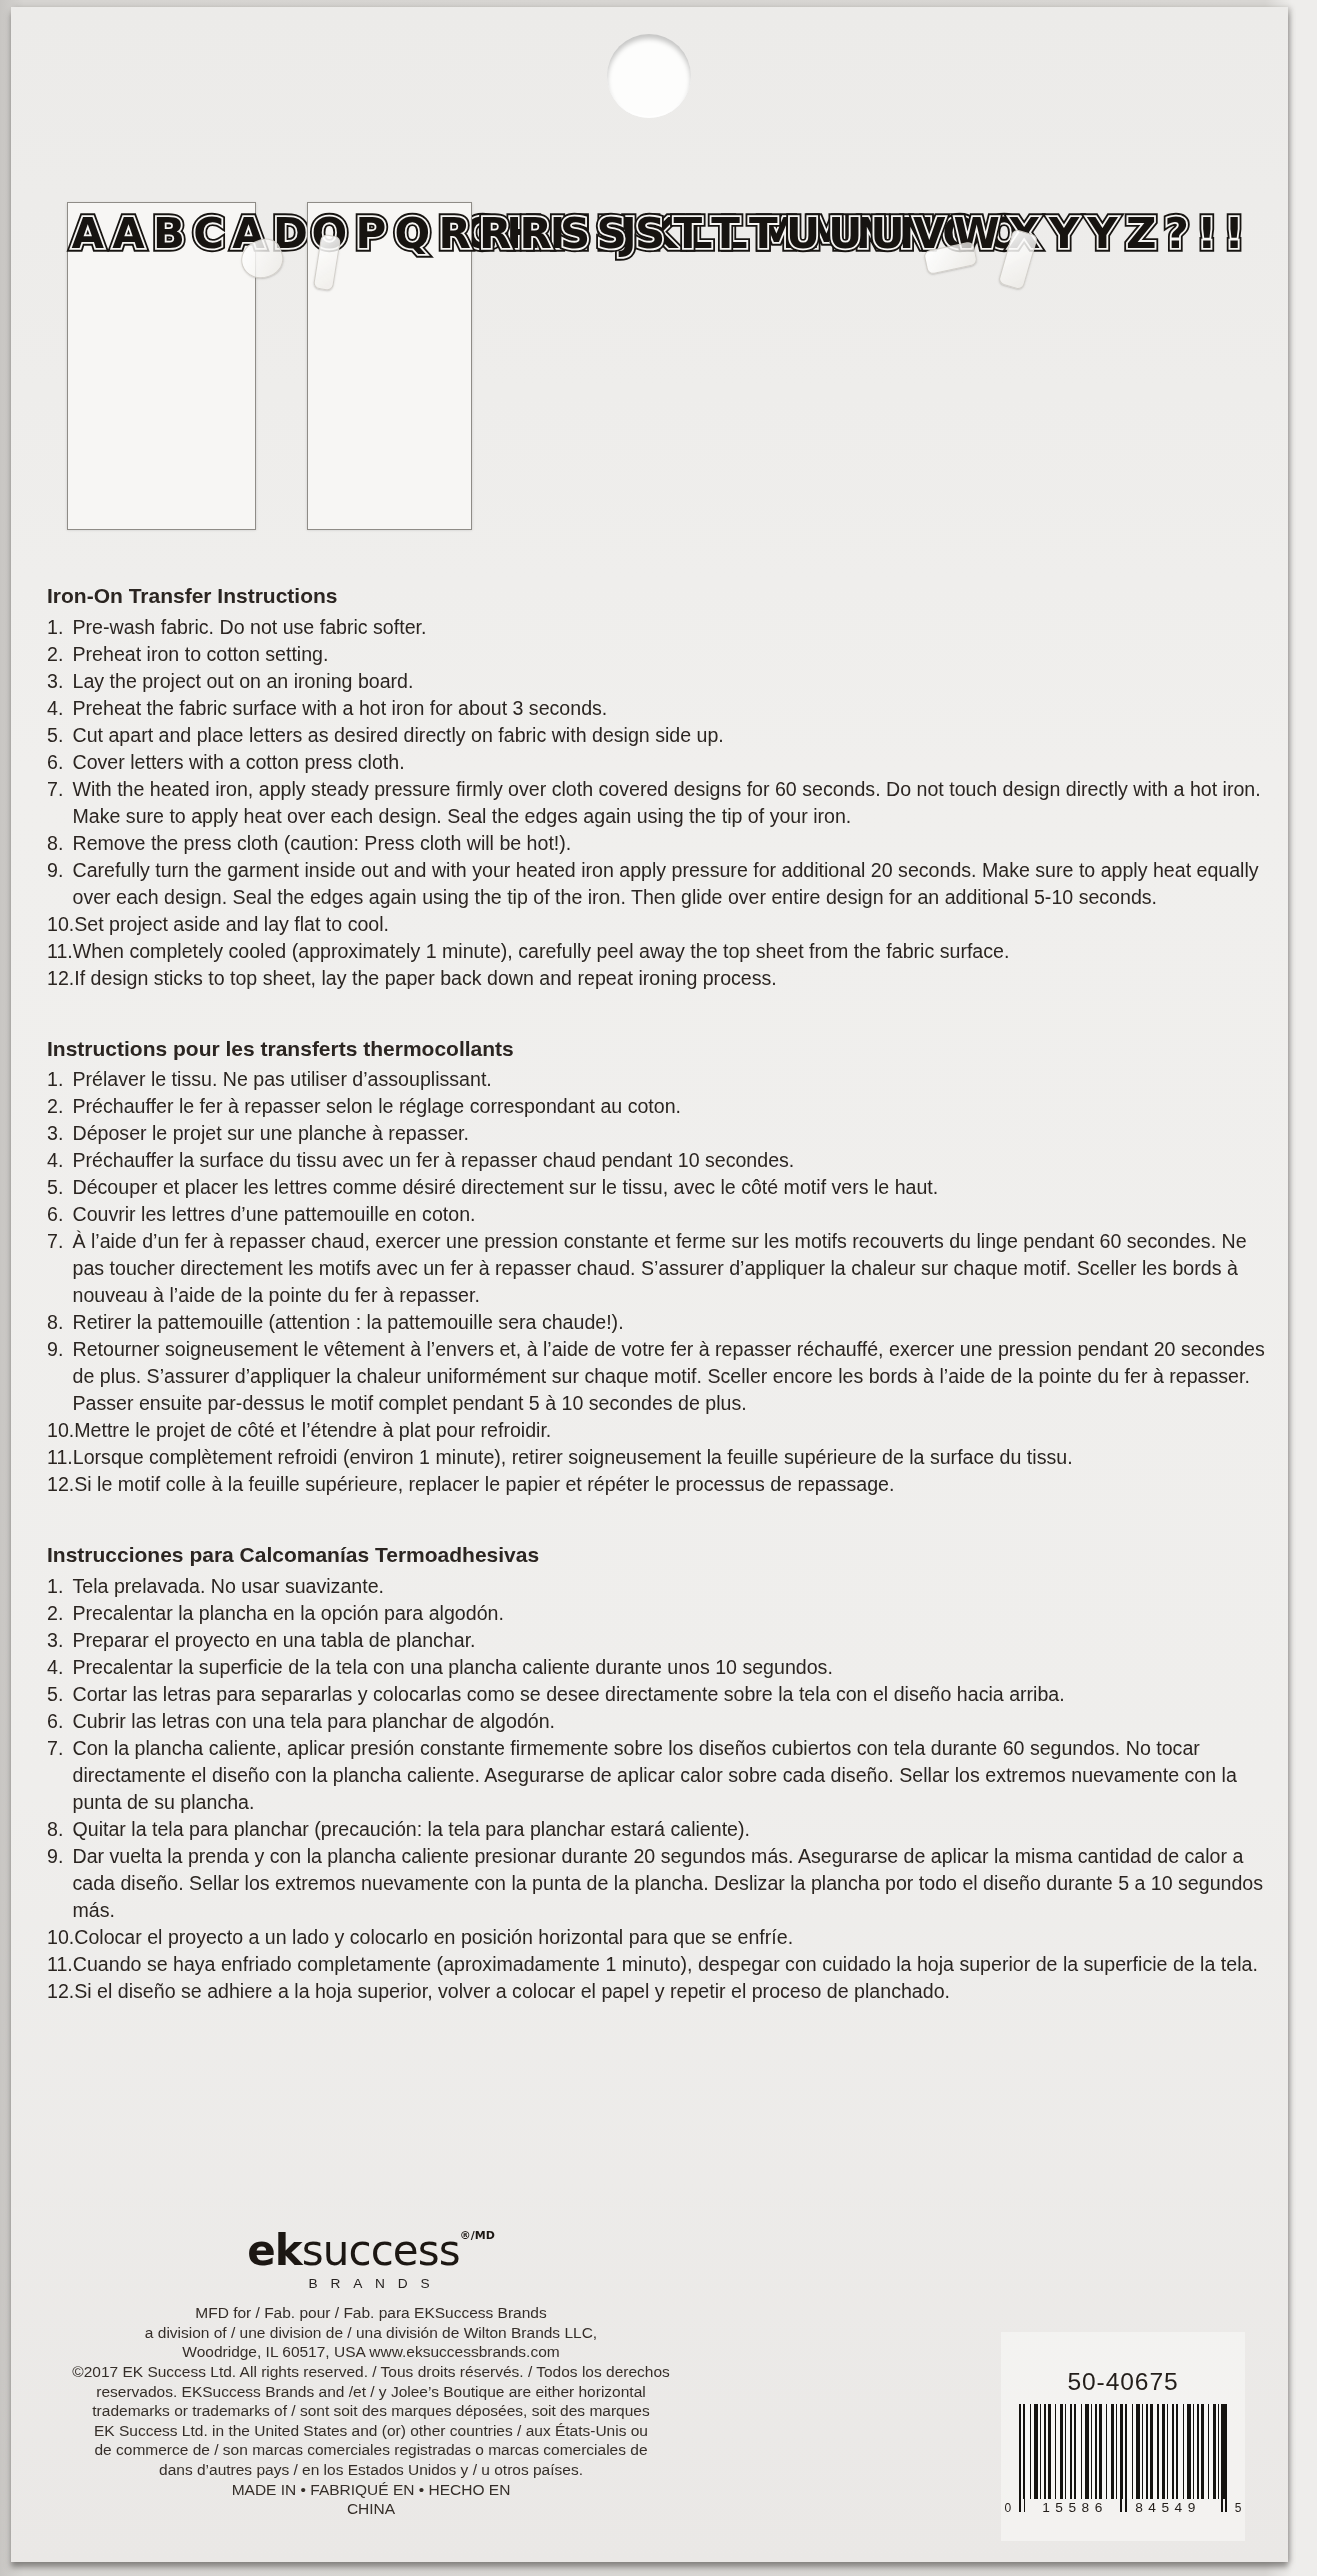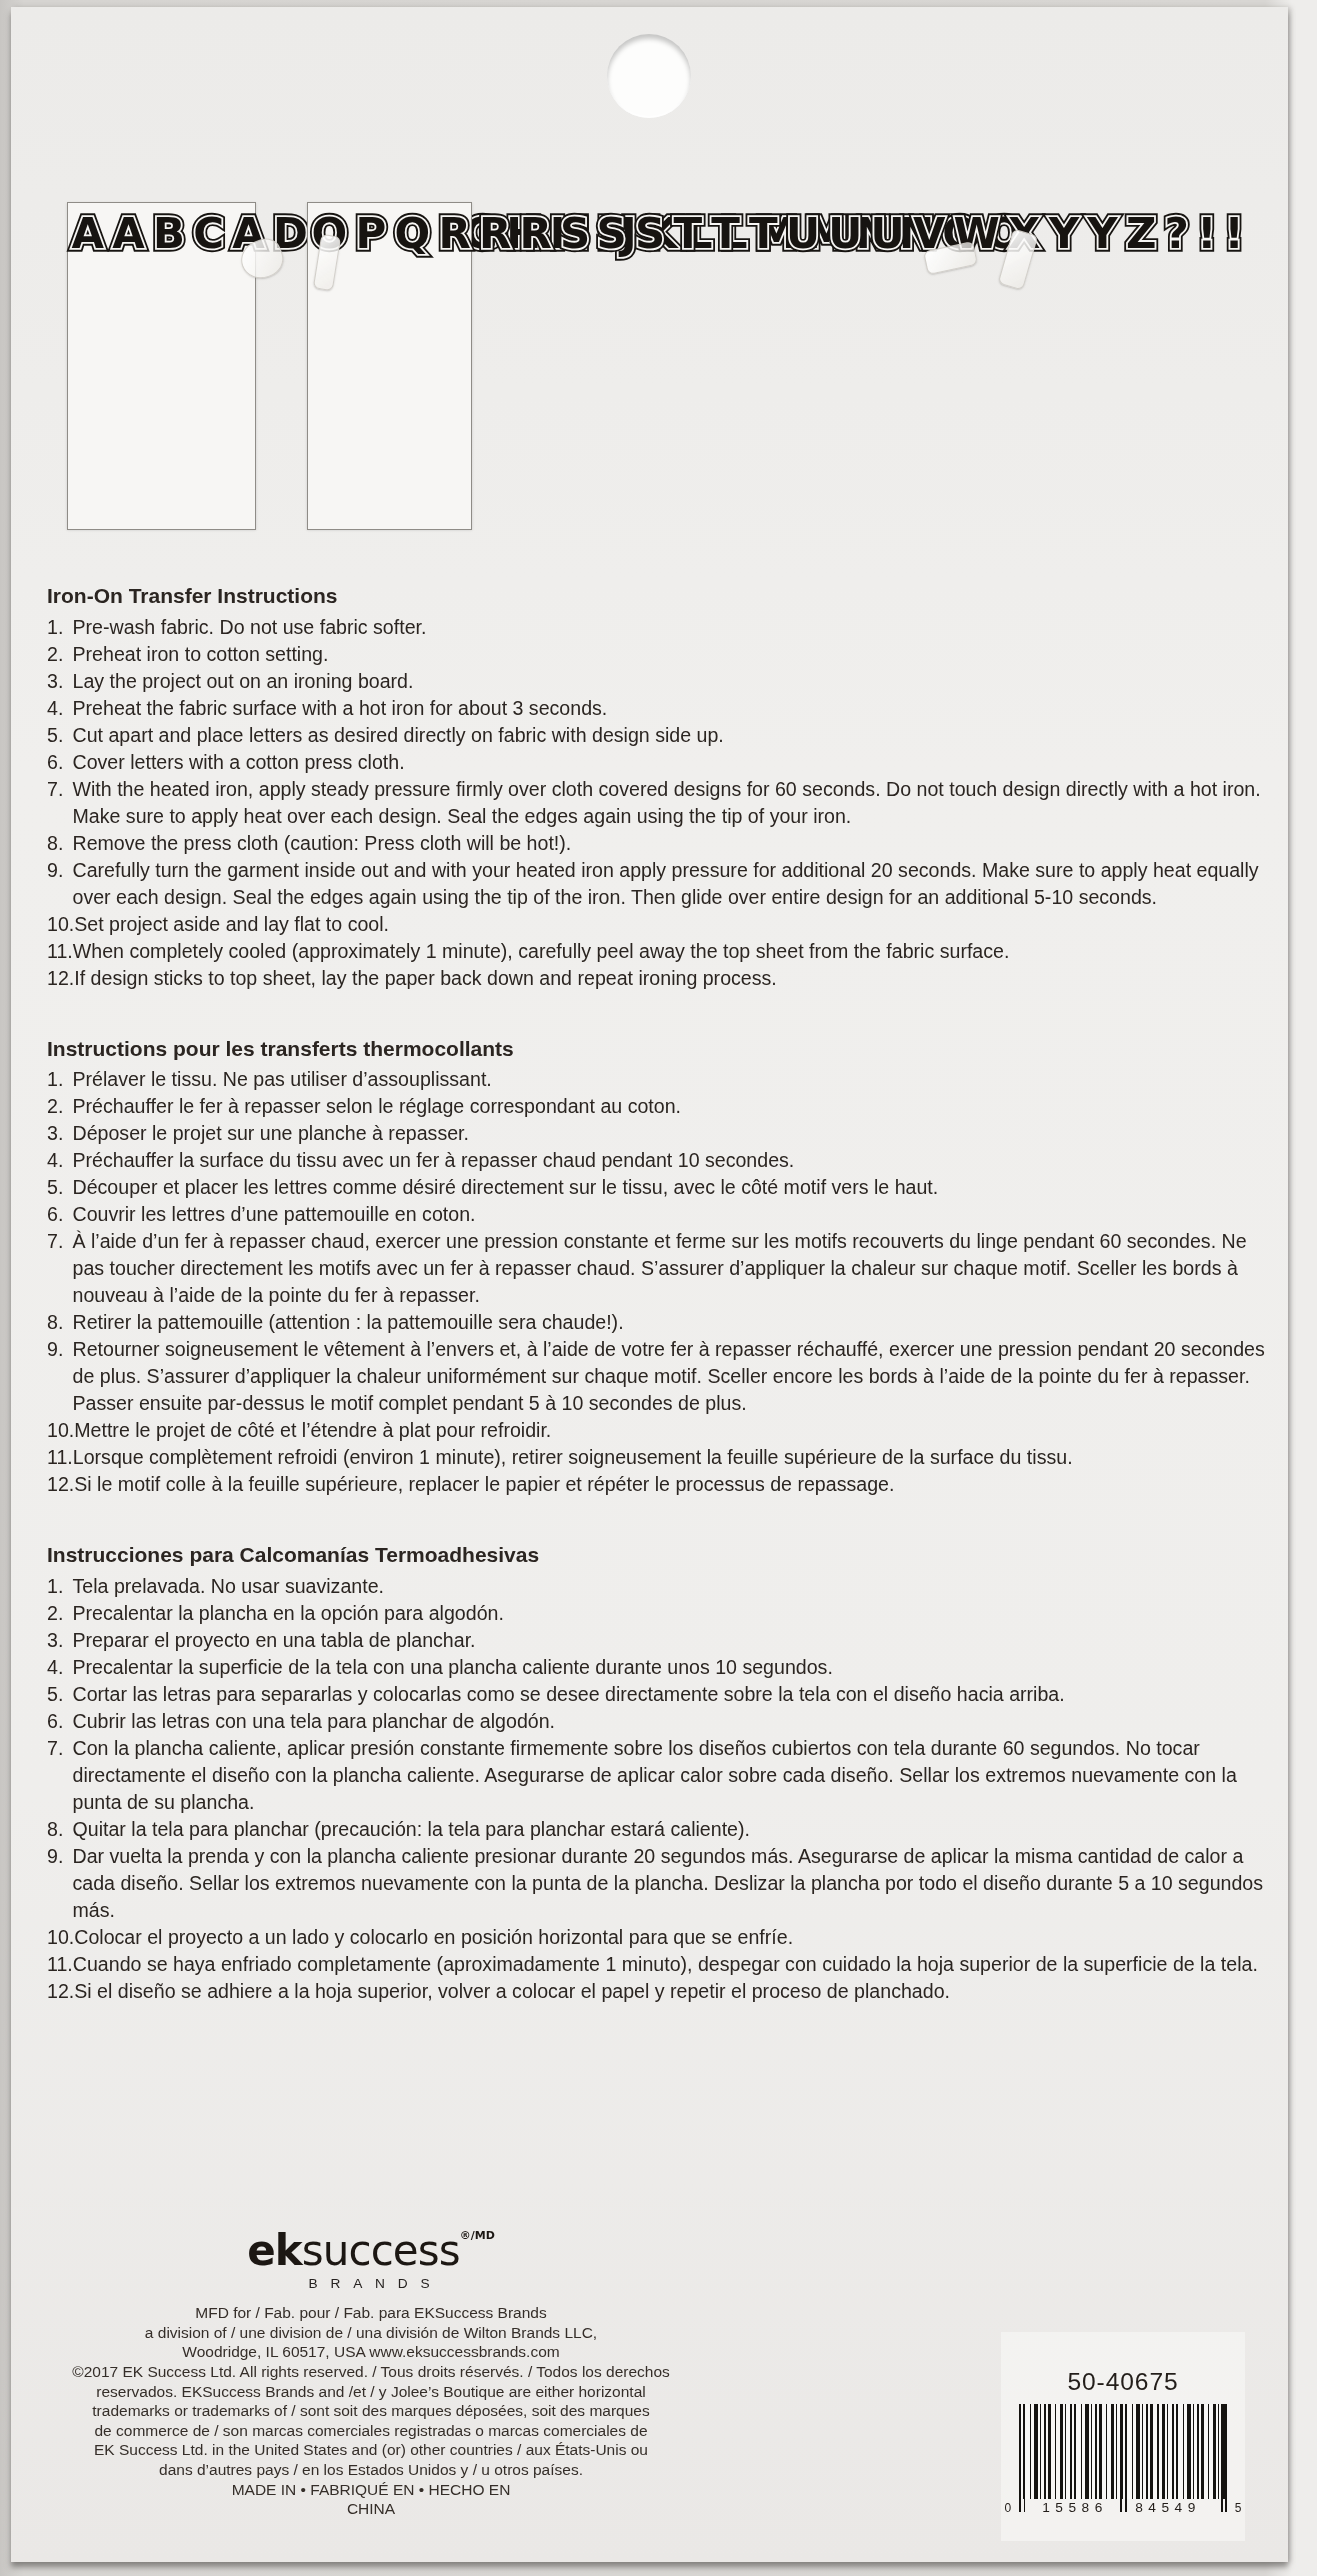--- a/index.html
+++ b/index.html
@@ -321,22 +321,22 @@
 
         <div class="fline">MFD for / Fab. pour / Fab. para EKSuccess Brands</div>
             <div class="fline">a division of / une division de / una división de Wilton Brands LLC,</div>
             <div class="fline">Woodridge, IL 60517, USA www.eksuccessbrands.com</div>
           </div>
         <div>
 
         <div class="fline">©2017 EK Success Ltd. All rights reserved. / Tous droits réservés. / Todos los derechos</div>
             <div class="fline">reservados. EKSuccess Brands and /et / y Jolee’s Boutique are either horizontal</div>
             <div class="fline">trademarks or trademarks of / sont soit des marques déposées, soit des marques</div>
+            <div class="fline">EK Success Ltd. in the United States and (or) other countries / aux États-Unis ou</div>
             <div class="fline">de commerce de / son marcas comerciales registradas o marcas comerciales de</div>
-            <div class="fline">EK Success Ltd. in the United States and (or) other countries / aux États-Unis ou</div>
             <div class="fline">dans d’autres pays / en los Estados Unidos y / u otros países.</div>
           </div>
         <div class="fline">MADE IN • FABRIQUÉ EN • HECHO EN</div>
         <div class="fline">CHINA</div>
       </div>
     </div>
 
     <div class="barcode-block">
       <div class="itemno">50-40675</div>
       <div class="bars">

